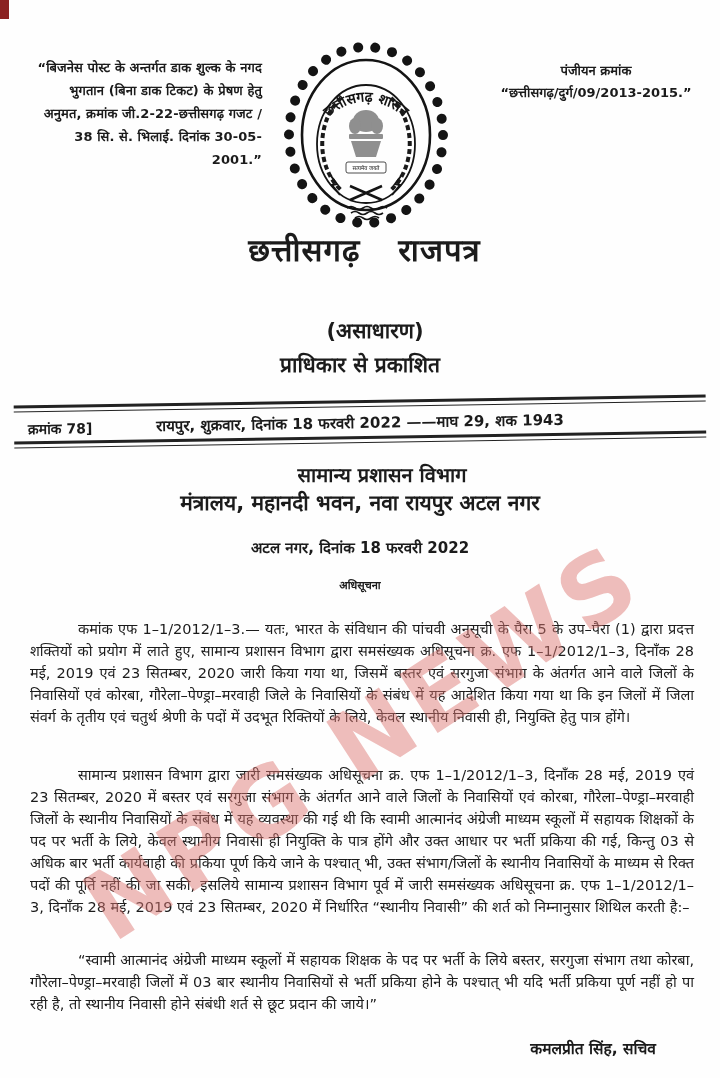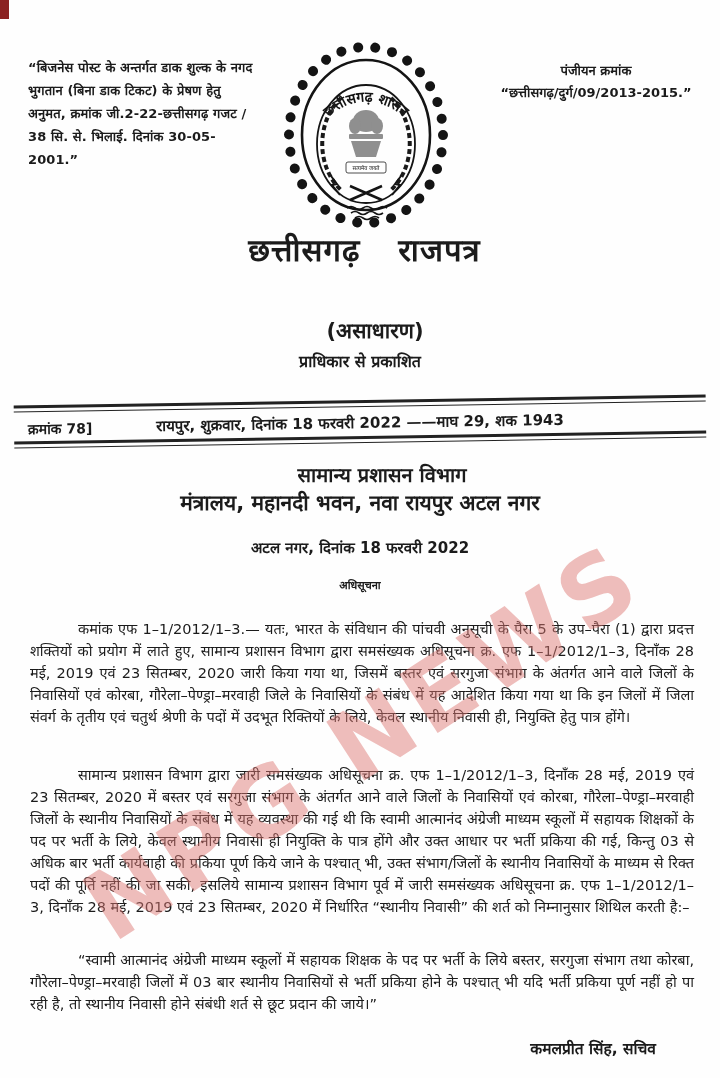--- a/index.html
+++ b/index.html
@@ -7,30 +7,30 @@
     position:relative;width:720px;height:1078px;margin:0 auto;
     background:#fefefe;color:#1b1b1b;overflow:hidden;
     font-family:"DejaVu Sans",sans-serif;
   }
   .abs{position:absolute;}
   .center{left:0;right:0;text-align:center;}
   
   .corner-mark{left:0;top:0;width:9px;height:19px;background:#8b2222;}
   
   .permit{left:28px;top:56px;width:234px;font-size:13px;font-weight:bold;
-          line-height:23px;letter-spacing:.1px;}
+          line-height:23px;letter-spacing:.1px;text-align:right;}
   .regblock{left:476px;top:60px;width:240px;text-align:center;font-size:13px;
             font-weight:bold;line-height:22px;}
   
   .emblem{left:277px;top:36px;width:178px;height:202px;}
   
   .gazette-title{top:228px;font-size:31px;font-weight:bold;word-spacing:26px;
                  letter-spacing:1px;margin-left:9px;}
   .edition{top:316px;font-size:21px;font-weight:bold;padding-left:30px;}
-  .published{top:350px;font-size:16px;font-weight:bold;}
+  .published{top:350px;font-size:21px;font-weight:bold;}
   
   .ruleblock{left:0;right:0;top:396px;height:56px;transform:rotate(-0.9deg);}
   .rline{position:absolute;left:14px;right:14px;background:#222;}
   .r1{top:4px;height:2.5px;} .r2{top:10px;height:1.4px;}
   .r3{top:40px;height:2.5px;} .r4{top:46px;height:1.4px;}
   .issue-row{position:absolute;left:0;right:0;top:16px;height:22px;}
   .issue-no{position:absolute;left:28px;top:2px;font-size:14px;font-weight:bold;}
   .issue-date{position:absolute;left:0;right:0;top:0;text-align:center;
               font-size:15px;font-weight:bold;}
   

